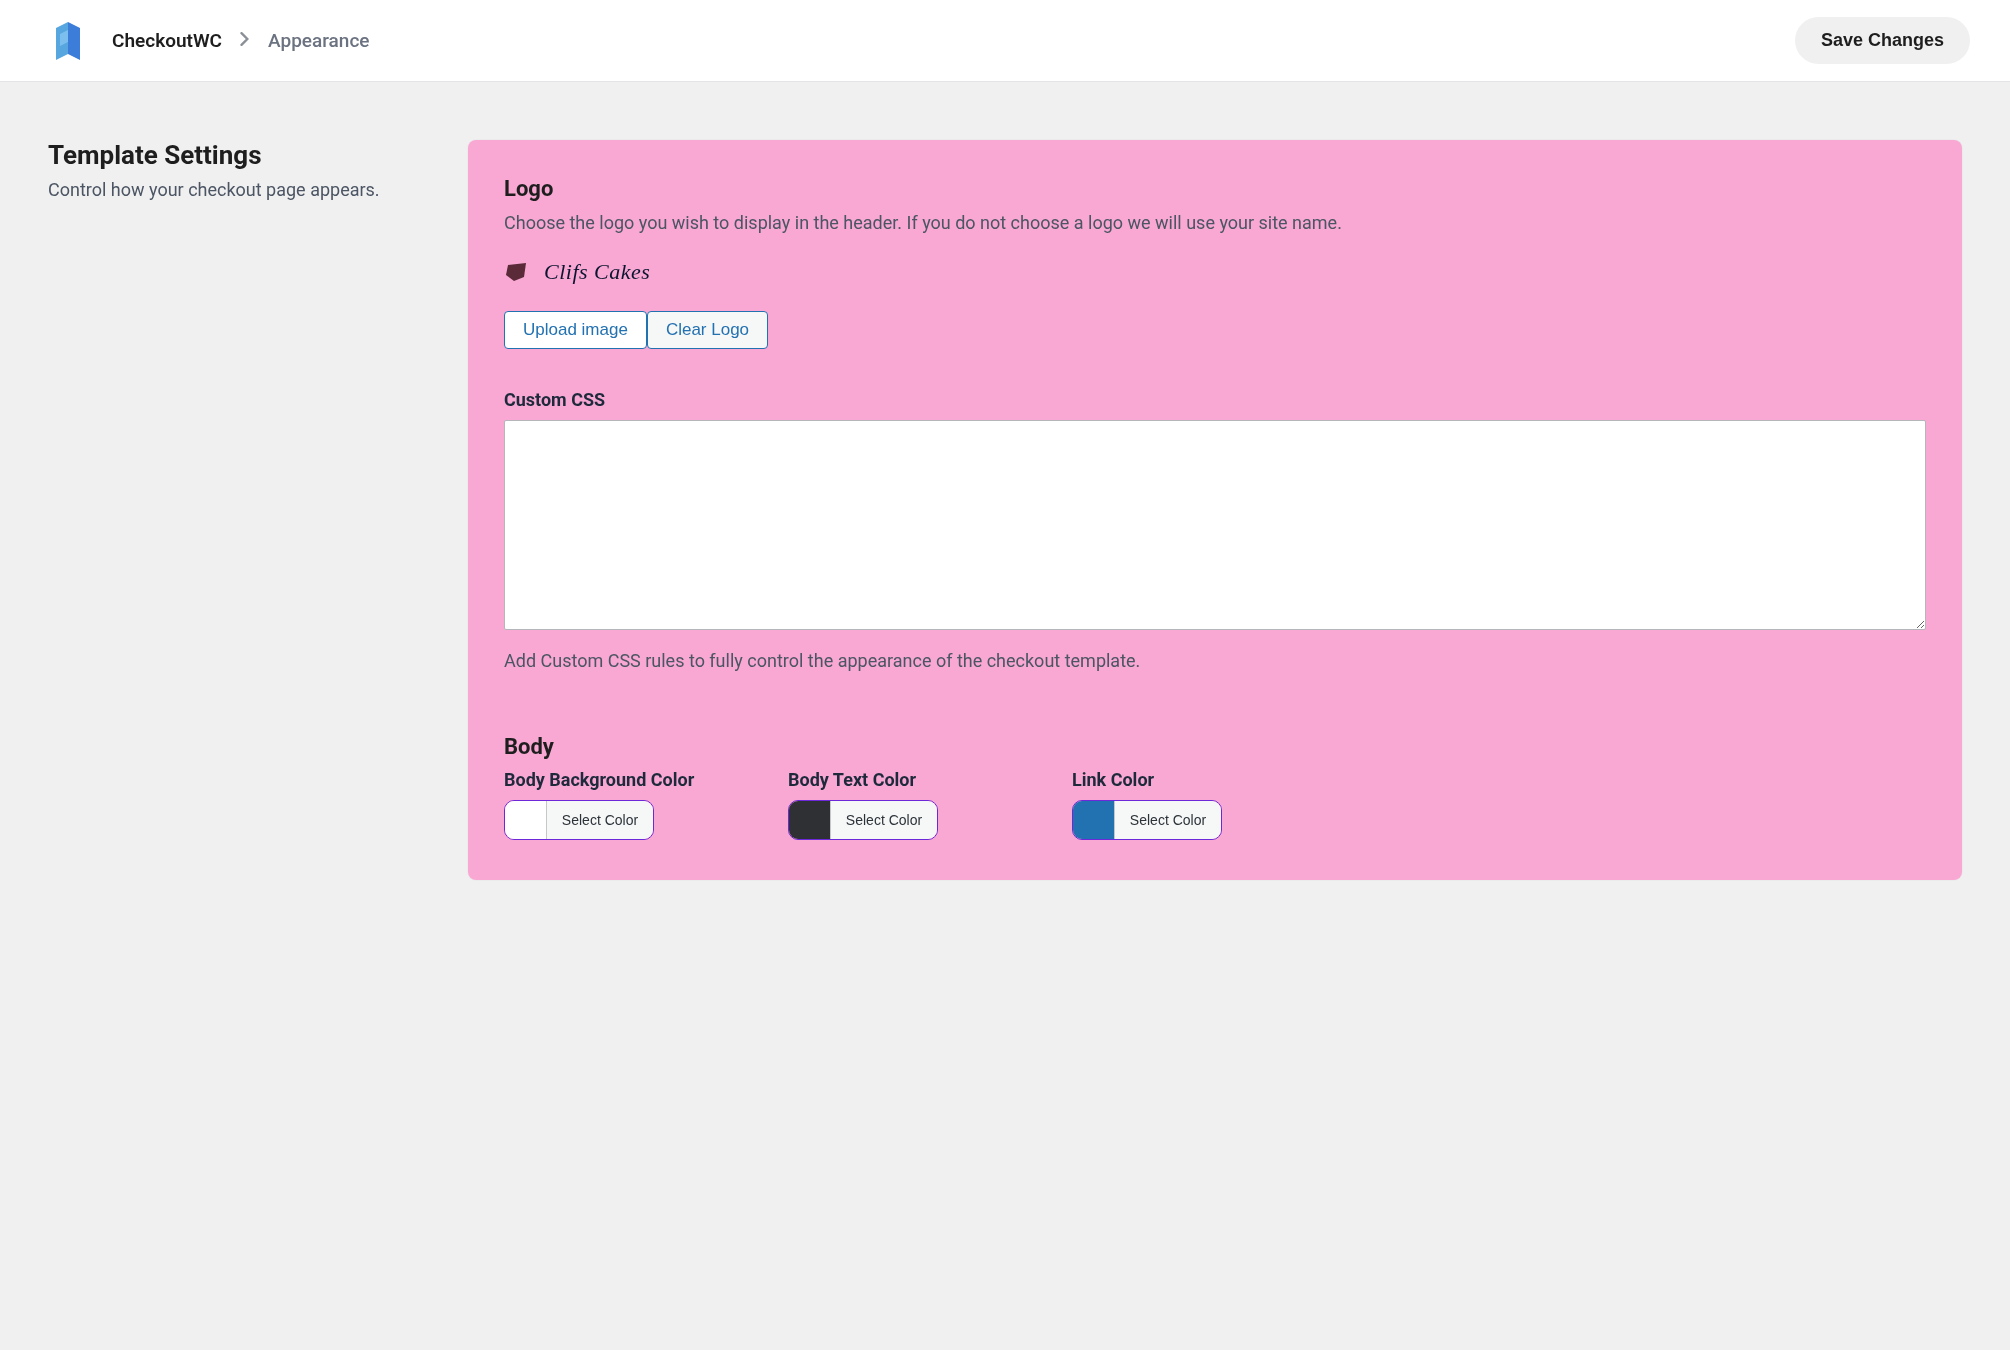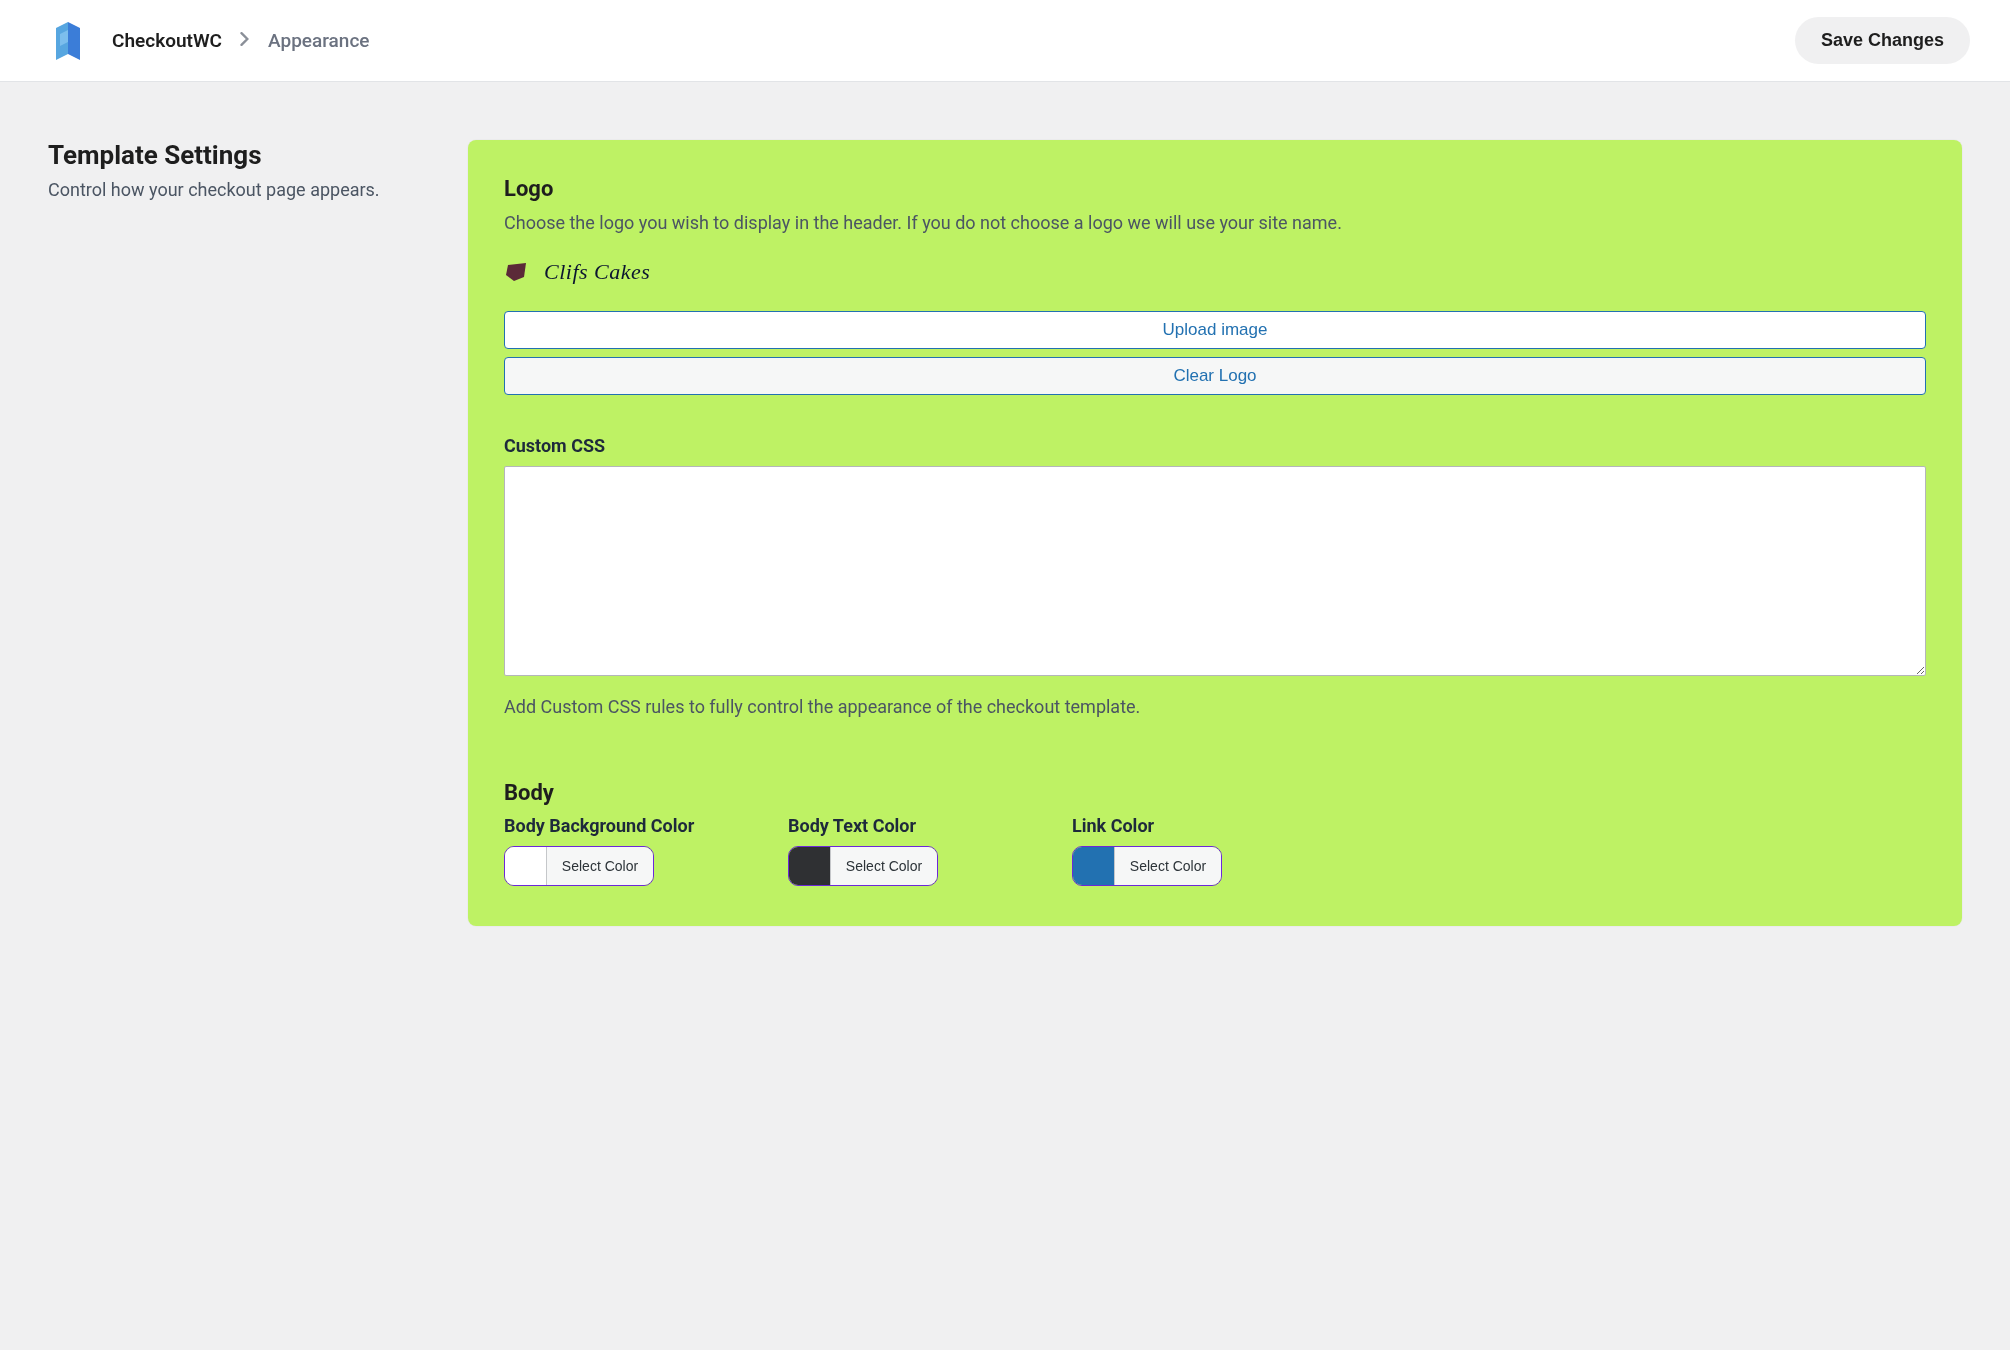--- a/index.html
+++ b/index.html
@@ -50,21 +50,21 @@
     color: #1e1e1e;
     margin-bottom: 6px;
   }
   .side-desc {
     font-size: 18px;
     color: #4b5563;
     line-height: 1.5;
   }
 
   .content-card {
-    background: #bef264;
+    background: #f9a8d4;
     border-radius: 8px;
     padding: 36px 36px 40px;
     flex: 1;
     box-shadow: 0 0 0 1px rgba(0,0,0,0.02);
   }
 
   .section-title {
     font-size: 22px;
     font-weight: 700;
     color: #1e1e1e;
@@ -86,21 +86,21 @@
   .logo-shape { width: 26px; height: 26px; }
   .logo-text {
     font-family: Georgia, 'Times New Roman', serif;
     font-style: italic;
     font-size: 22px;
     font-weight: 400;
     color: #0b1530;
     letter-spacing: 0.5px;
   }
 
-  .btn-row { display: flex; gap: 8px; margin-bottom: 40px; flex-direction: column; }
+  .btn-row { display: flex; margin-bottom: 40px; }
   .outline-btn {
     border: 1px solid #2271b1;
     background: #ffffff;
     color: #2271b1;
     font-size: 17px;
     padding: 8px 18px;
     border-radius: 4px;
     cursor: pointer;
   }
   .outline-btn.secondary { background: #f6f7f7; }

